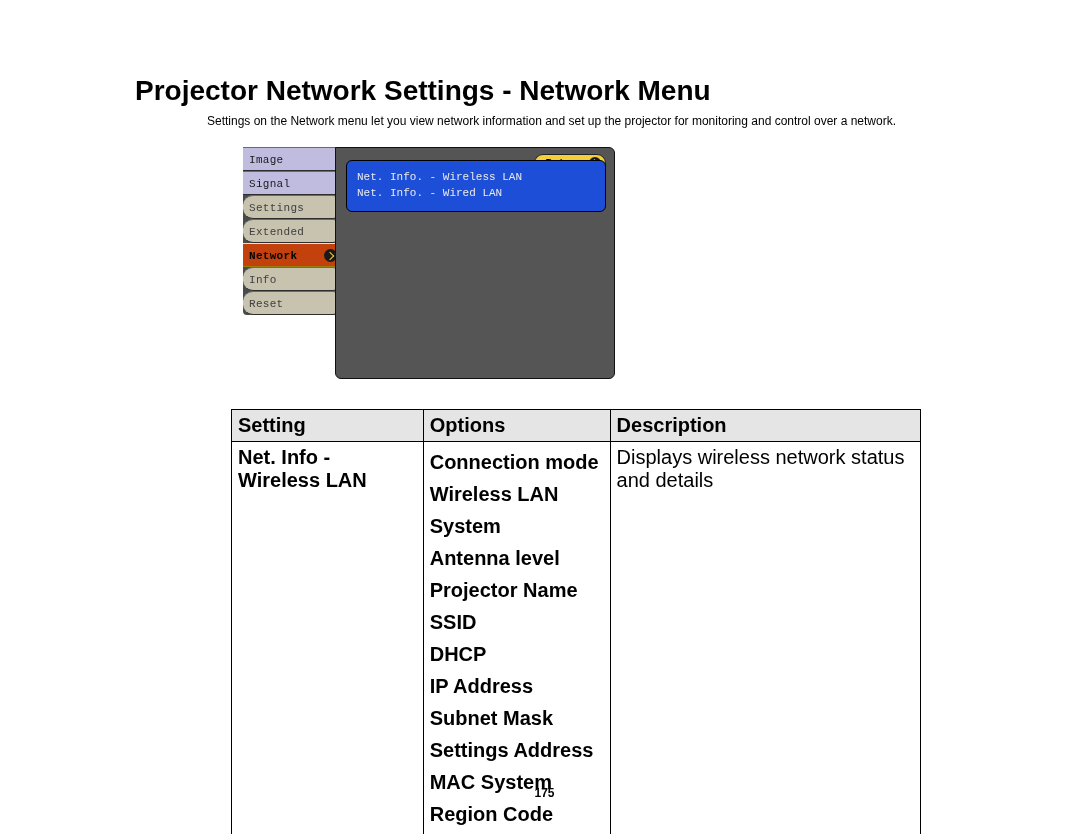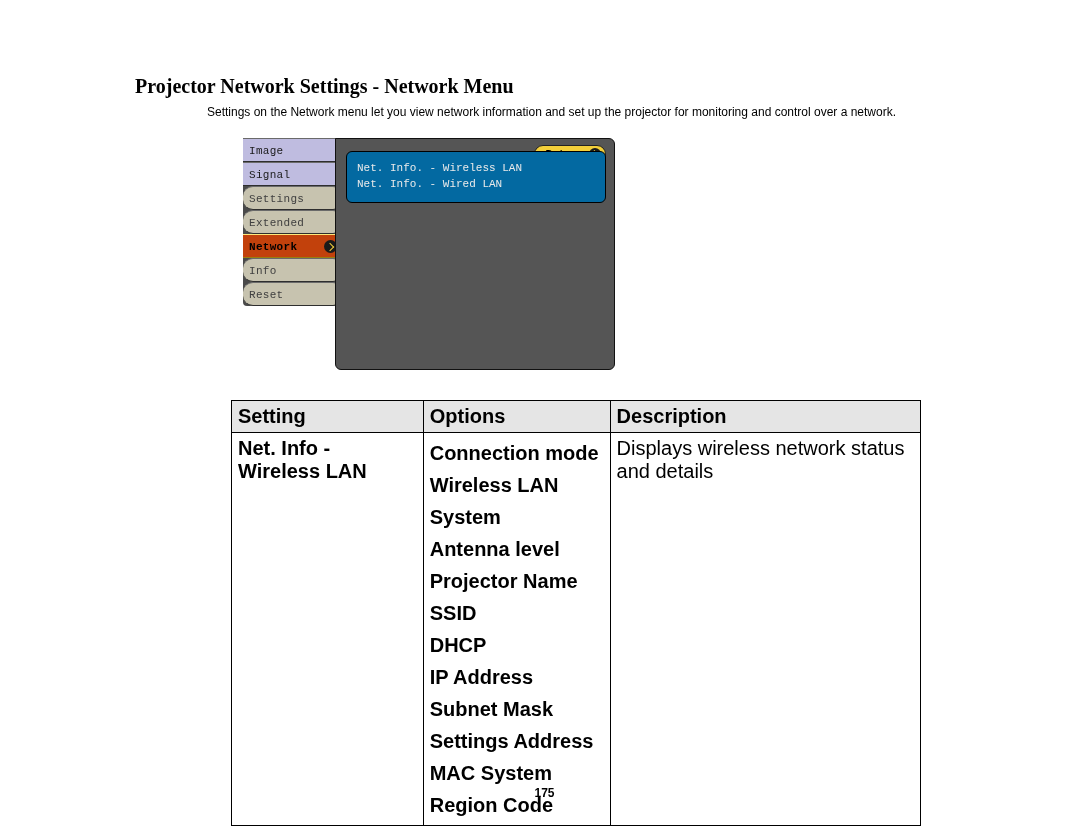--- a/index.html
+++ b/index.html
@@ -6,24 +6,23 @@
   body {
     width: 1080px;
     height: 834px;
     background: #ffffff;
     font-family: Arial, Helvetica, sans-serif;
     color: #000;
     padding: 75px 130px 0 135px;
     position: relative;
   }
   .page-title {
-    font-size: 20px;
+    font-size: 28px;
     font-weight: bold;
     margin-bottom: 6px;
-    font-family: Liberation Serif, serif;
   }
   .intro {
     font-size: 12px;
     line-height: 1.35;
     margin-left: 72px;
     margin-bottom: 18px;
     width: 760px;
   }
   
   .osd {
@@ -96,21 +95,21 @@
     background: #1a1a1a;
   }
   .osd-return .dot::after{
     content:""; position:absolute; left:3px; top:3px;
     width:4px; height:4px; border:1.5px solid #f3cf3a;
     border-right:none; border-top:none; transform:rotate(45deg);
   }
   .osd-panel {
     position: absolute; left: 10px; top: 12px;
     width: 260px;
-    background: #0369a1;
+    background: #1d4ed8;
     border-radius: 6px;
     padding: 8px 10px 10px 10px;
     color: #eaeaea;
     border: 1px solid #000;
   }
   .osd-panel-row {
     line-height: 16px;
     font-size: 11px;
     white-space: nowrap;
   }

